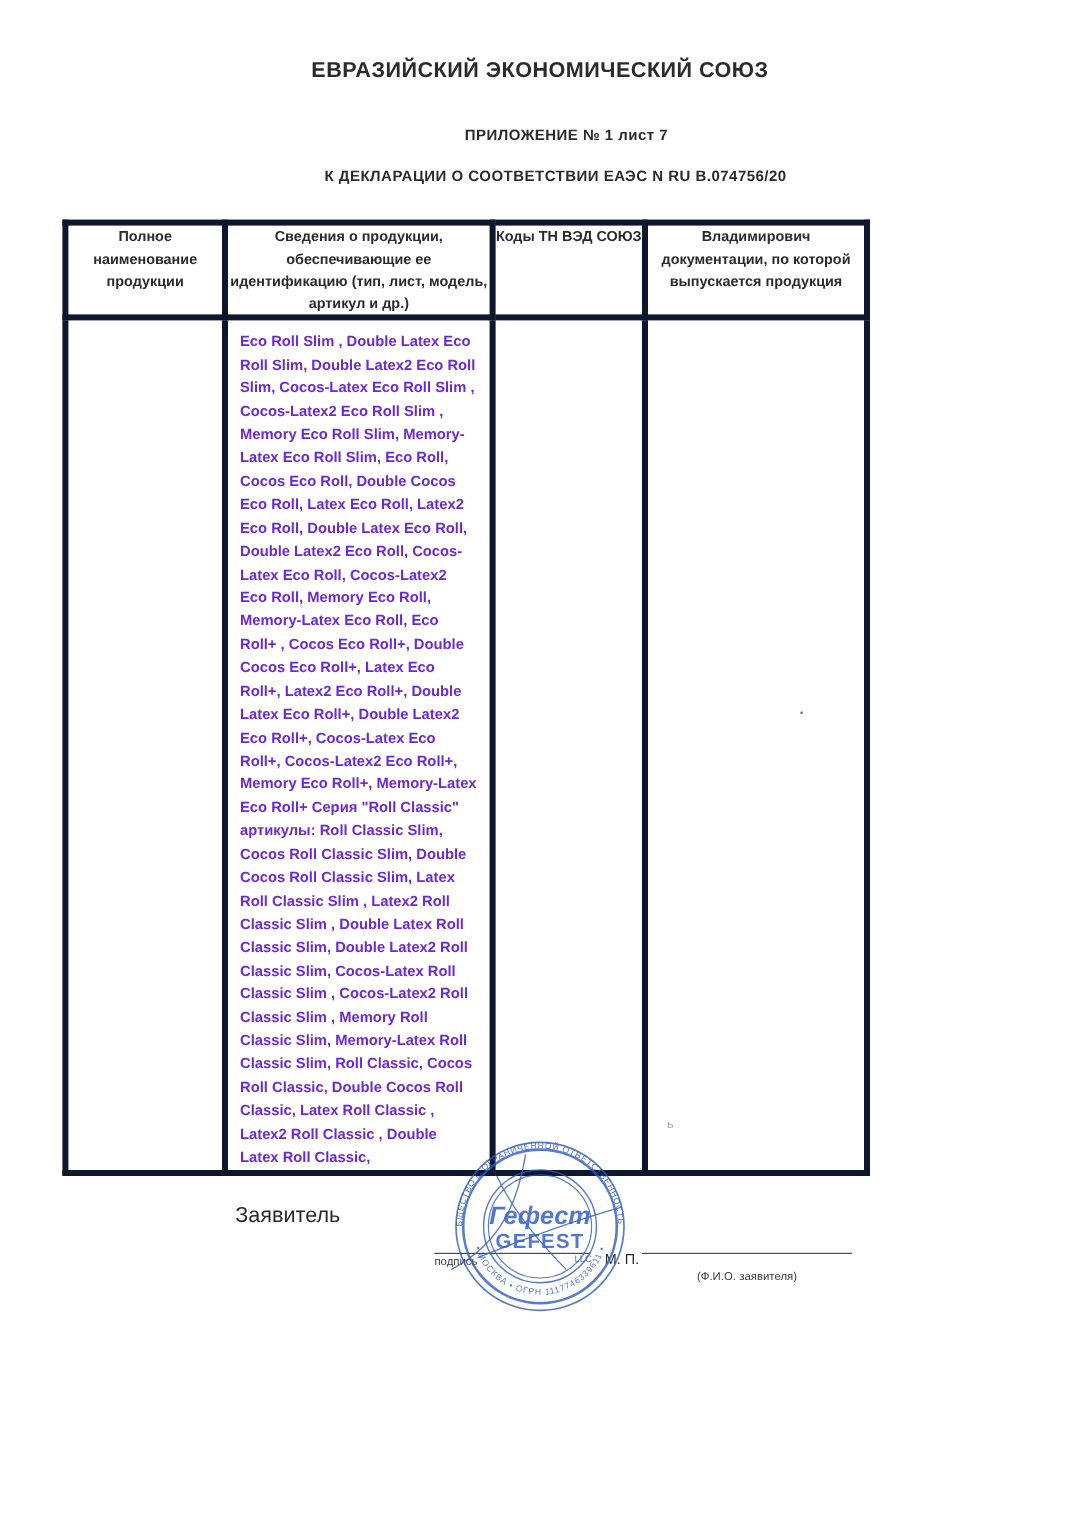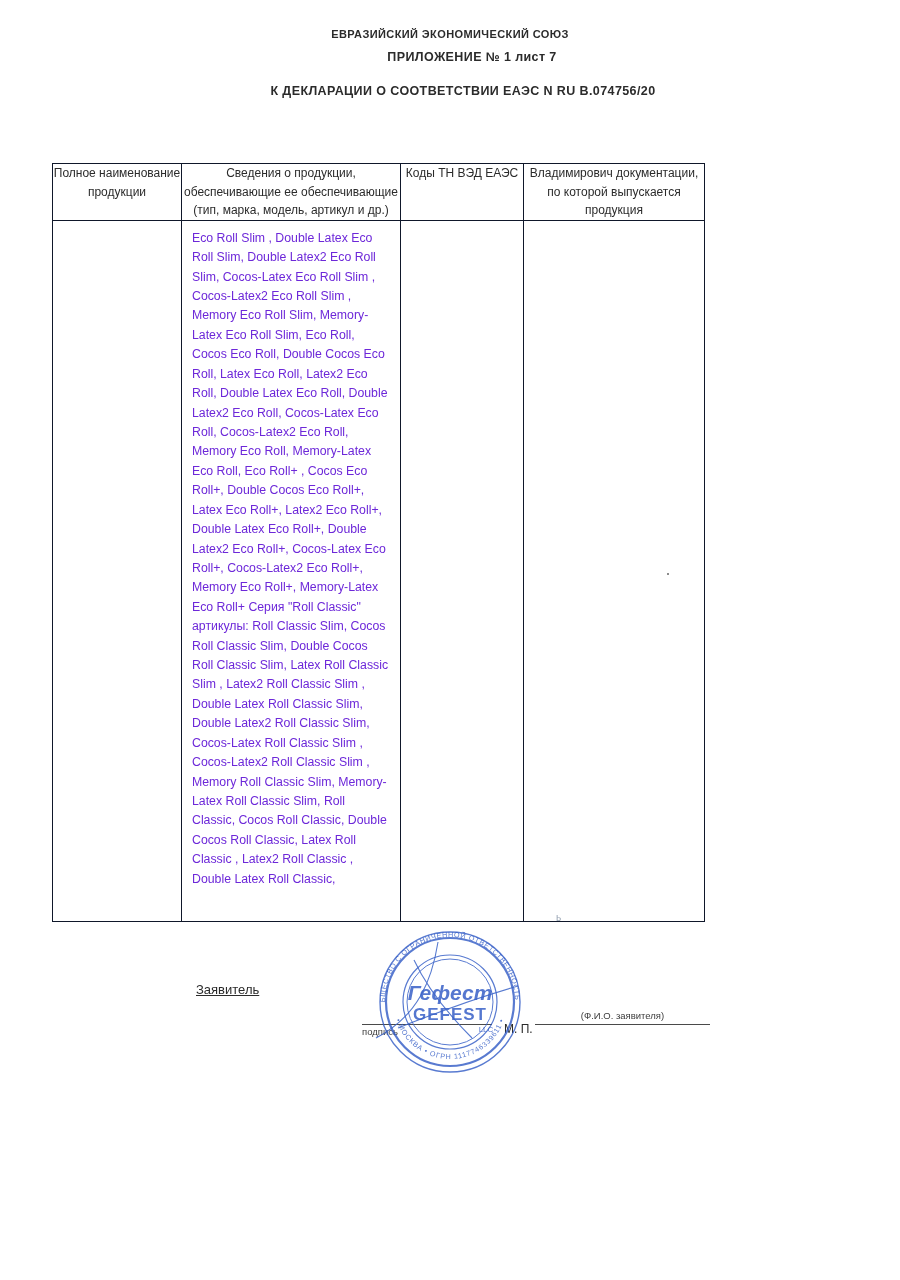--- a/index.html
+++ b/index.html
@@ -19,36 +19,37 @@
     position: relative;
     width: 900px;
     height: 1280px;
     box-sizing: border-box;
   }
   .hdr {
     text-align: center;
     font-weight: bold;
     letter-spacing: 0.4px;
   }
-  .hdr-1 { font-size: 11px; margin-top: 28px; }
-  .hdr-2 { font-size: 12.5px; margin-top: 10px; padding-left: 44px; }
+  .hdr-1 { font-size: 18px; margin-top: 48px; }
+  .hdr-2 { font-size: 12.5px; margin-top: 37px; padding-left: 44px; }
   .hdr-3 { font-size: 12.5px; margin-top: 20px; padding-left: 26px; }
 
   table.main {
     position: absolute;
     left: 52px;
     top: 135px;
     width: 648px;
     border-collapse: collapse;
     table-layout: fixed;
   }
   table.main td, table.main th {
-    border: 1px solid #0f172a;
+    border: 5px solid #0f172a;
     vertical-align: top;
     padding: 0;
+    font-weight: bold;
   }
   th.colhead {
     font-weight: normal;
     font-size: 12px;
     text-align: center;
     padding: 12px 8px 14px 8px;
     line-height: 1.55;
     color: #2b2b2b;
   }
   .col1 { width: 128px; }
@@ -88,22 +89,21 @@
     position: absolute;
     left: 52px;
     top: 950px;
     width: 648px;
     height: 70px;
   }
   .sig-applicant {
     position: absolute;
     left: 144px;
     top: 4px;
-    font-size: 13px;
-    text-decoration: underline;
+    font-size: 18px;
   }
   .sig-line-left {
     position: absolute;
     left: 310px;
     top: 46px;
     width: 130px;
     border-bottom: 1px solid #4a4a4a;
   }
   .sig-podpis {
     position: absolute;
@@ -131,21 +131,21 @@
   .sig-line-right {
     position: absolute;
     left: 483px;
     top: 46px;
     width: 175px;
     border-bottom: 1px solid #4a4a4a;
   }
   .sig-fio {
     position: absolute;
     left: 483px;
-    top: 32px;
+    top: 61px;
     width: 175px;
     text-align: center;
     font-size: 9.5px;
     color: #3b3b3b;
   }
 
   
   .stamp {
     position: absolute;
     left: 368px;
@@ -162,22 +162,22 @@
 <div class="page">
 
   <div class="hdr hdr-1">ЕВРАЗИЙСКИЙ ЭКОНОМИЧЕСКИЙ СОЮЗ</div>
   <div class="hdr hdr-2">ПРИЛОЖЕНИЕ № 1 лист 7</div>
   <div class="hdr hdr-3">К ДЕКЛАРАЦИИ О СООТВЕТСТВИИ ЕАЭС N RU В.074756/20</div>
 
   <table class="main">
     <thead>
       <tr>
         <th class="colhead col1">Полное наименование продукции</th>
-        <th class="colhead col2">Сведения о продукции, обеспечивающие ее обеспечивающие (тип, марка, модель, артикул и др.)</th>
-        <th class="colhead col3">Коды ТН ВЭД ЕАЭС</th>
+        <th class="colhead col2">Сведения о продукции, обеспечивающие ее идентификацию (тип, лист, модель, артикул и др.)</th>
+        <th class="colhead col3">Коды ТН ВЭД СОЮЗ</th>
         <th class="colhead col4">Владимирович документации, по которой выпускается продукция</th>
       </tr>
     </thead>
     <tbody>
       <tr>
         <td class="body-cell col1">
           <div class="prodlist"></div>
         </td>
         <td class="body-cell col2">
           <div class="prodlist">Eco Roll Slim , Double Latex Eco Roll Slim, Double Latex2 Eco Roll Slim, Cocos-Latex Eco Roll Slim , Cocos-Latex2 Eco Roll Slim , Memory Eco Roll Slim, Memory-Latex Eco Roll Slim, Eco Roll, Cocos Eco Roll, Double Cocos Eco Roll, Latex Eco Roll, Latex2 Eco Roll, Double Latex Eco Roll, Double Latex2 Eco Roll, Cocos-Latex Eco Roll, Cocos-Latex2 Eco Roll, Memory Eco Roll, Memory-Latex Eco Roll, Eco Roll+ , Cocos Eco Roll+, Double Cocos Eco Roll+, Latex Eco Roll+, Latex2 Eco Roll+, Double Latex Eco Roll+, Double Latex2 Eco Roll+, Cocos-Latex Eco Roll+, Cocos-Latex2 Eco Roll+, Memory Eco Roll+, Memory-Latex Eco Roll+  Серия "Roll Classic" артикулы: Roll Classic Slim, Cocos Roll Classic Slim, Double Cocos Roll Classic Slim, Latex Roll Classic Slim , Latex2 Roll Classic Slim , Double Latex Roll Classic Slim, Double Latex2 Roll Classic Slim, Cocos-Latex Roll Classic Slim , Cocos-Latex2 Roll Classic Slim , Memory Roll Classic Slim, Memory-Latex Roll Classic Slim, Roll Classic, Cocos Roll Classic, Double Cocos Roll Classic, Latex Roll Classic , Latex2 Roll Classic , Double Latex Roll Classic,</div>

